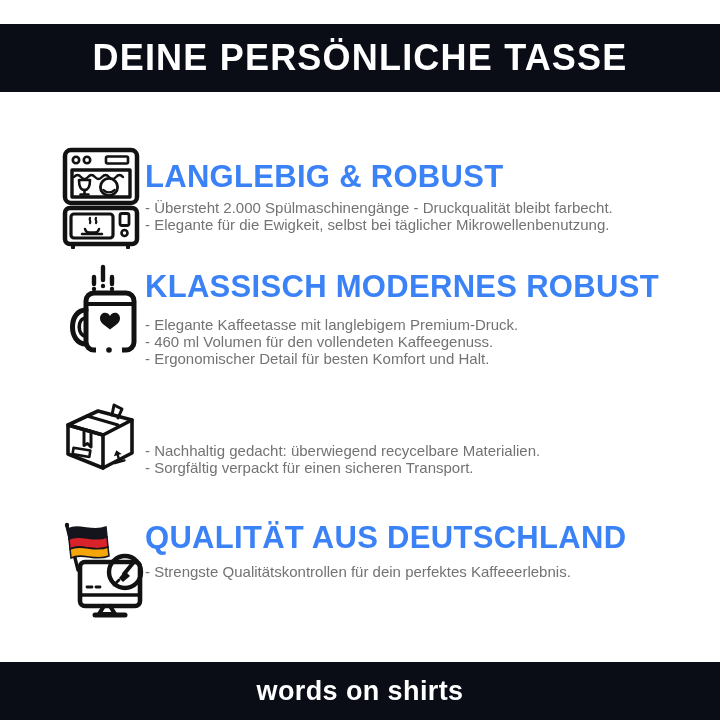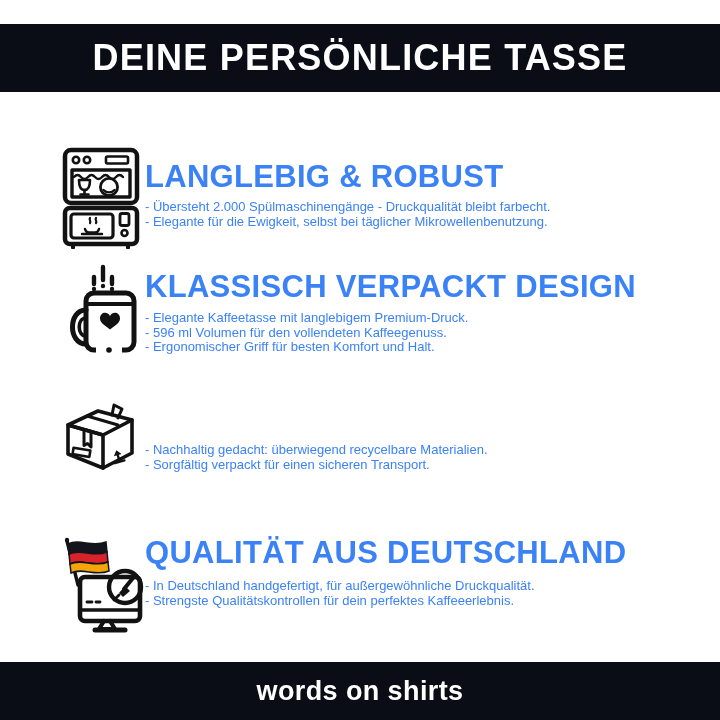--- a/index.html
+++ b/index.html
@@ -9,27 +9,27 @@
   .bar{position:absolute;left:0;right:0;display:flex;align-items:center;justify-content:center;}
   .bar.top{top:24px;height:68px;}
   .bar.bottom{top:662px;height:58px;align-items:center;}
   .bar h1{margin:0;color:#ffffff;font-size:36px;font-weight:800;letter-spacing:1.2px;}
   .brand{color:#ffffff;font-size:27px;font-weight:600;letter-spacing:.4px;}
 
   .feature{position:absolute;left:0;right:0;height:120px;}
   .feature .icon{position:absolute;top:0;}
   .feature h2{position:absolute;left:145px;margin:0;font-size:31px;line-height:31px;
               font-weight:800;color:#3b82f6;letter-spacing:.3px;white-space:nowrap;}
-  .feature .bullets{position:absolute;left:145px;color:#3b82f6;font-size:13px;line-height:1.12;}
+  .feature .bullets{position:absolute;left:145px;color:#737373;font-size:15px;line-height:1.12;}
   .feature .bullets p{margin:0;white-space:nowrap;}
 
   .f1{top:147px;} .f1 .icon{left:62px;} .f1 h2{top:14px;} .f1 .bullets{top:53px;}
-  .f2{top:263px;} .f2 .icon{left:56px;} .f2 h2{top:8px;}  .f2 .bullets{top:48px;}
+  .f2{top:263px;} .f2 .icon{left:56px;} .f2 h2{top:8px;}  .f2 .bullets{top:54px;}
   .f3{top:398px;} .f3 .icon{left:60px;} .f3 h2{top:5px;}  .f3 .bullets{top:45px;}
-  .f4{top:520px;margin-top:15px;} .f4 .icon{left:54px;} .f4 h2{top:2px;}  .f4 .bullets{top:44px;}
+  .f4{top:520px;} .f4 .icon{left:54px;} .f4 h2{top:2px;}  .f4 .bullets{top:44px;}
 
   svg .st{fill:none;stroke:#121212;stroke-linecap:round;stroke-linejoin:round;}
 </style>
 </head>
 <body>
 
 <div class="canvas">
 
   <header class="bar top" style="background:#0a0d16">
     <h1>DEINE PERSÖNLICHE TASSE</h1>
@@ -73,25 +73,25 @@
         <path class="st" d="M31 41 h46" stroke-width="4"></path>
         <rect x="40" y="82" width="26" height="12" fill="#ffffff"></rect>
         <circle cx="53" cy="87" r="2.8" fill="#121212"></circle>
         <path d="M54 53 c-2.5 -5 -10 -4 -10 2.5 c0 5 6 7.5 10 11 c4 -3.5 10 -6 10 -11 c0 -6.5 -7.5 -7.5 -10 -2.5 z" fill="#121212"></path>
         <path class="st" d="M38 14 v7 M56 14 v7 M47 4 v13" stroke-width="4.4"></path>
         <circle cx="38" cy="26" r="2.2" fill="#121212"></circle>
         <circle cx="56" cy="26" r="2.2" fill="#121212"></circle>
         <circle cx="47" cy="23" r="2.2" fill="#121212"></circle>
       </svg>
     </span>
-    <h2>KLASSISCH VERPACKT DESIGN</h2>
+    <h2>KLASSISCH MODERNES ROBUST</h2>
     <div class="bullets">
       <p>- Elegante Kaffeetasse mit langlebigem Premium-Druck.</p>
-      <p>- 596 ml Volumen für den vollendeten Kaffeegenuss.</p>
-      <p>- Ergonomischer Griff für besten Komfort und Halt.</p>
+      <p>- 460 ml Volumen für den vollendeten Kaffeegenuss.</p>
+      <p>- Ergonomischer Detail für besten Komfort und Halt.</p>
     </div>
   </section>
 
   <section class="feature f3">
     <span class="icon">
       <svg width="80" height="78" viewBox="0 0 80 78">
         <path class="st" d="M8 27 L38 13 L72 22 L43 37 Z" stroke-width="3.6"></path>
         <path class="st" d="M8 27 L8 56 L43 70 L43 37 Z" stroke-width="3.6"></path>
         <path class="st" d="M43 70 L72 55 L72 22" stroke-width="3.6"></path>
         <path class="st" d="M52 17 l2 -10 l8 4 l-4 9" stroke-width="3"></path>
@@ -124,21 +124,20 @@
         <circle class="st" cx="71" cy="52" r="16" stroke-width="4.4" fill="#ffffff"></circle>
         <path class="st" d="M79 43 L70 54" stroke-width="4"></path>
         <path d="M65 58 l6 -7 l5 5 l-7 6 z" fill="#121212"></path>
         <path class="st" d="M60 65 l5 -5" stroke-width="2.8"></path>
         <path class="st" d="M50 86 l-5 8 h16 l-5 -8" stroke-width="4.2"></path>
         <path class="st" d="M41 95 h30" stroke-width="5"></path>
       </svg>
     </span>
     <h2>QUALITÄT AUS DEUTSCHLAND</h2>
     <div class="bullets">
-      <p>- In Deutschland handgefertigt, für außergewöhnliche Druckqualität.</p>
       <p>- Strengste Qualitätskontrollen für dein perfektes Kaffeeerlebnis.</p>
     </div>
   </section>
 
   <footer class="bar bottom" style="background:#0a0d16">
     <div class="brand">words on shirts</div>
   </footer>
 
 </div>
 

